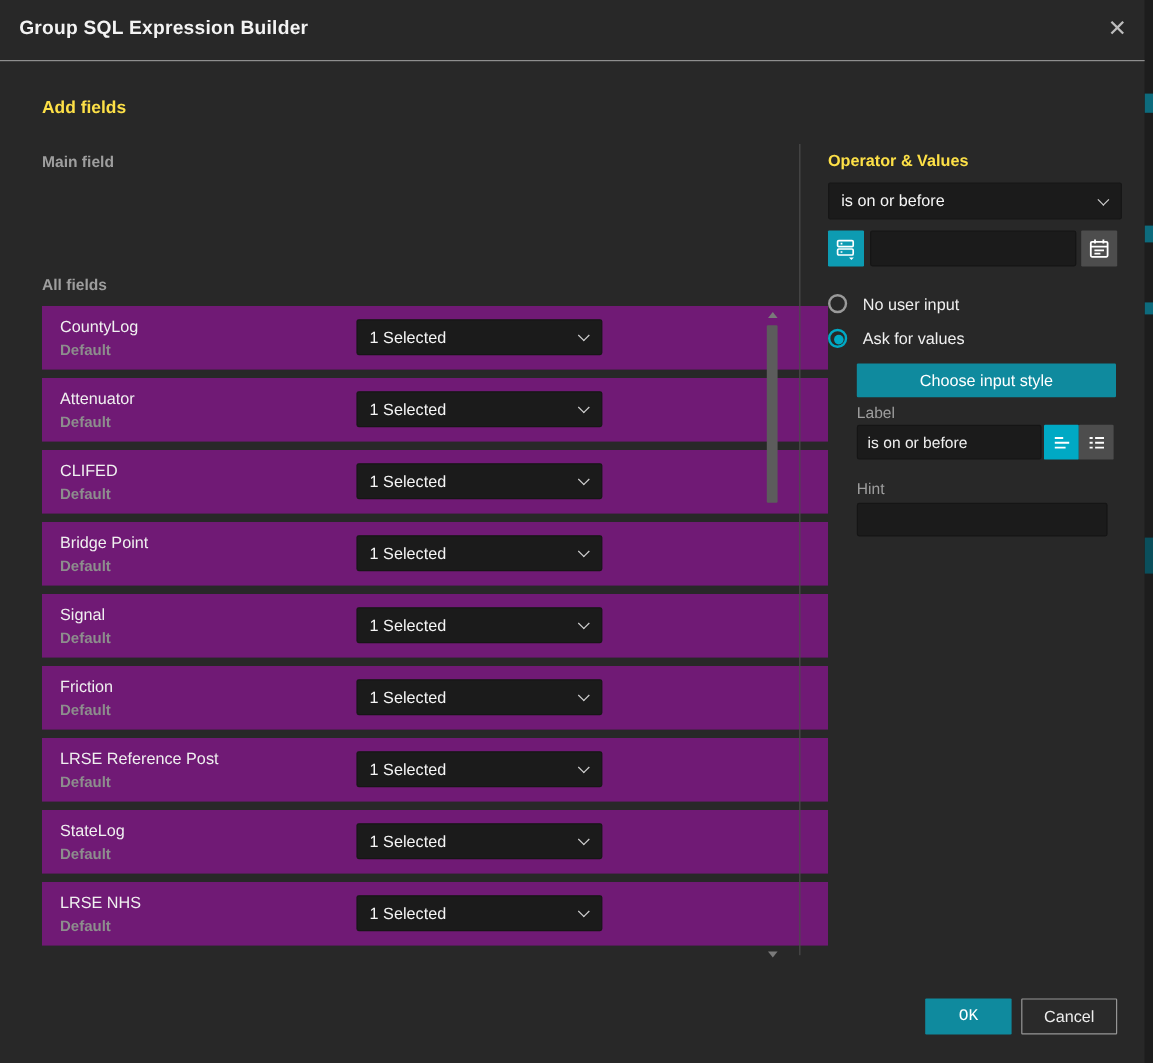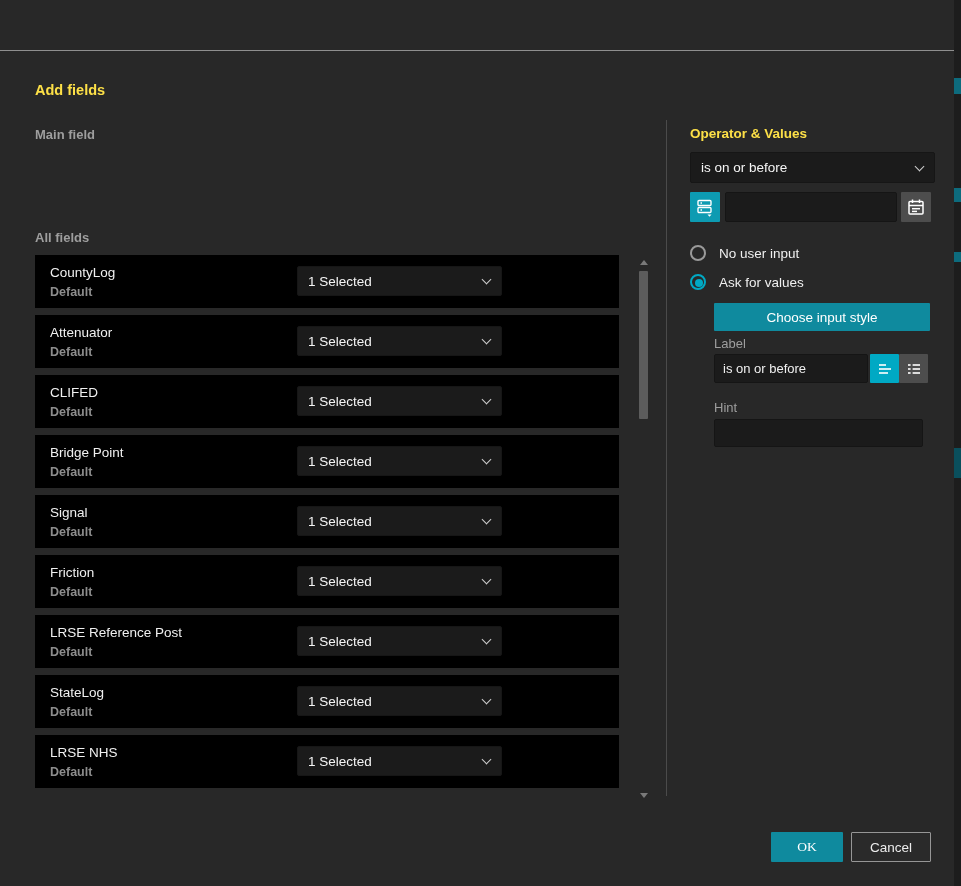--- a/index.html
+++ b/index.html
@@ -25,21 +25,21 @@
   .dropdown { position:absolute; background:#1b1b1b; border:1px solid #161616; border-radius:2px;
               color:#f5f5f5; font-size:13.5px; display:flex; align-items:center; padding:0 26px 0 10px; cursor:pointer; }
   .dropdown .chev { position:absolute; right:11px; top:50%; width:7px; height:7px; margin-top:-5px;
                     border-right:1.6px solid #cfcfcf; border-bottom:1.6px solid #cfcfcf; transform:rotate(45deg); }
   .dd-icon { display:inline-flex; margin-right:9px; }
 
   
   .main-field-panel { position:absolute; left:35px; top:152px; width:605px; height:59px; background:#363636; }
   .all-fields-panel { position:absolute; left:35px; top:255px; width:620px; height:545px; }
 
-  .field-row { position:absolute; left:0; width:584px; height:53px; background:#000000; }
+  .field-row { position:absolute; left:0; width:655px; height:53px; background:#701a75; }
   .field-row .fname { position:absolute; left:15px; top:10px; font-size:13.5px; color:#f0f0f0; }
   .field-row .fsub  { position:absolute; left:15px; top:30px; font-size:12.5px; color:#8d8d8d;font-weight:bold; }
   .field-row .dropdown { left:262px; top:11px; width:205px; height:30px; }
 
   
   .scrollbar { position:absolute; left:603px; top:3px; width:12px; height:540px; }
   .sb-arrow-up, .sb-arrow-down { position:absolute; left:2px; width:0; height:0; border-left:4px solid transparent; border-right:4px solid transparent; cursor:pointer; }
   .sb-arrow-up   { top:2px;  border-bottom:5px solid #7a7a7a; }
   .sb-arrow-down { bottom:0; border-top:5px solid #7a7a7a; }
   .sb-thumb { position:absolute; left:1px; top:13px; width:9px; height:148px; background:#5c5c5c; border-radius:1px; cursor:grab; }
@@ -65,30 +65,34 @@
 
   .choose-style-btn { position:absolute; left:714px; top:303px; width:216px; height:28px; background:#0f8a9e;
                       border:none; color:#fff; font-size:13.5px; cursor:pointer; border-radius:1px;
                       font-family:"Liberation Sans", sans-serif; }
   .small-label { position:absolute; font-size:13px; color:#9e9e9e; }
   .text-input { position:absolute; background:#1b1b1b; border:1px solid #151515; border-radius:2px;
                 color:#f0f0f0; font-size:13px; padding:0 8px; font-family:"Liberation Sans", sans-serif; }
 
   
   .ok-btn { position:absolute; left:771px; top:832px; width:72px; height:30px; background:#0f8a9e; border:none;
-            color:#fff; font-size:13.5px; cursor:pointer; border-radius:1px; font-family:Liberation Serif, serif; }
+            color:#fff; font-size:13.5px; cursor:pointer; border-radius:1px; font-family:Liberation Mono, monospace; }
   .cancel-btn { position:absolute; left:851px; top:832px; width:80px; height:30px; background:#2a2a2a;
             border:1px solid #969696; color:#ececec; font-size:13.5px; cursor:pointer; border-radius:1px;
             font-family:"Liberation Sans", sans-serif; }
 </style>
 </head>
 <body>
 
 <div class="dialog">
 
+  <div class="titlebar">
+    <span class="title">Group SQL Expression Builder</span>
+    <span class="close-btn">✕</span>
+  </div>
   <div class="title-divider"></div>
 
   <div class="section-heading" style="left:35px; top:82px;">Add fields</div>
 
   <div class="sub-label" style="left:35px; top:127px;">Main field</div>
 
   <div class="sub-label" style="left:35px; top:230px;">All fields</div>
 
   <div class="all-fields-panel">
 

